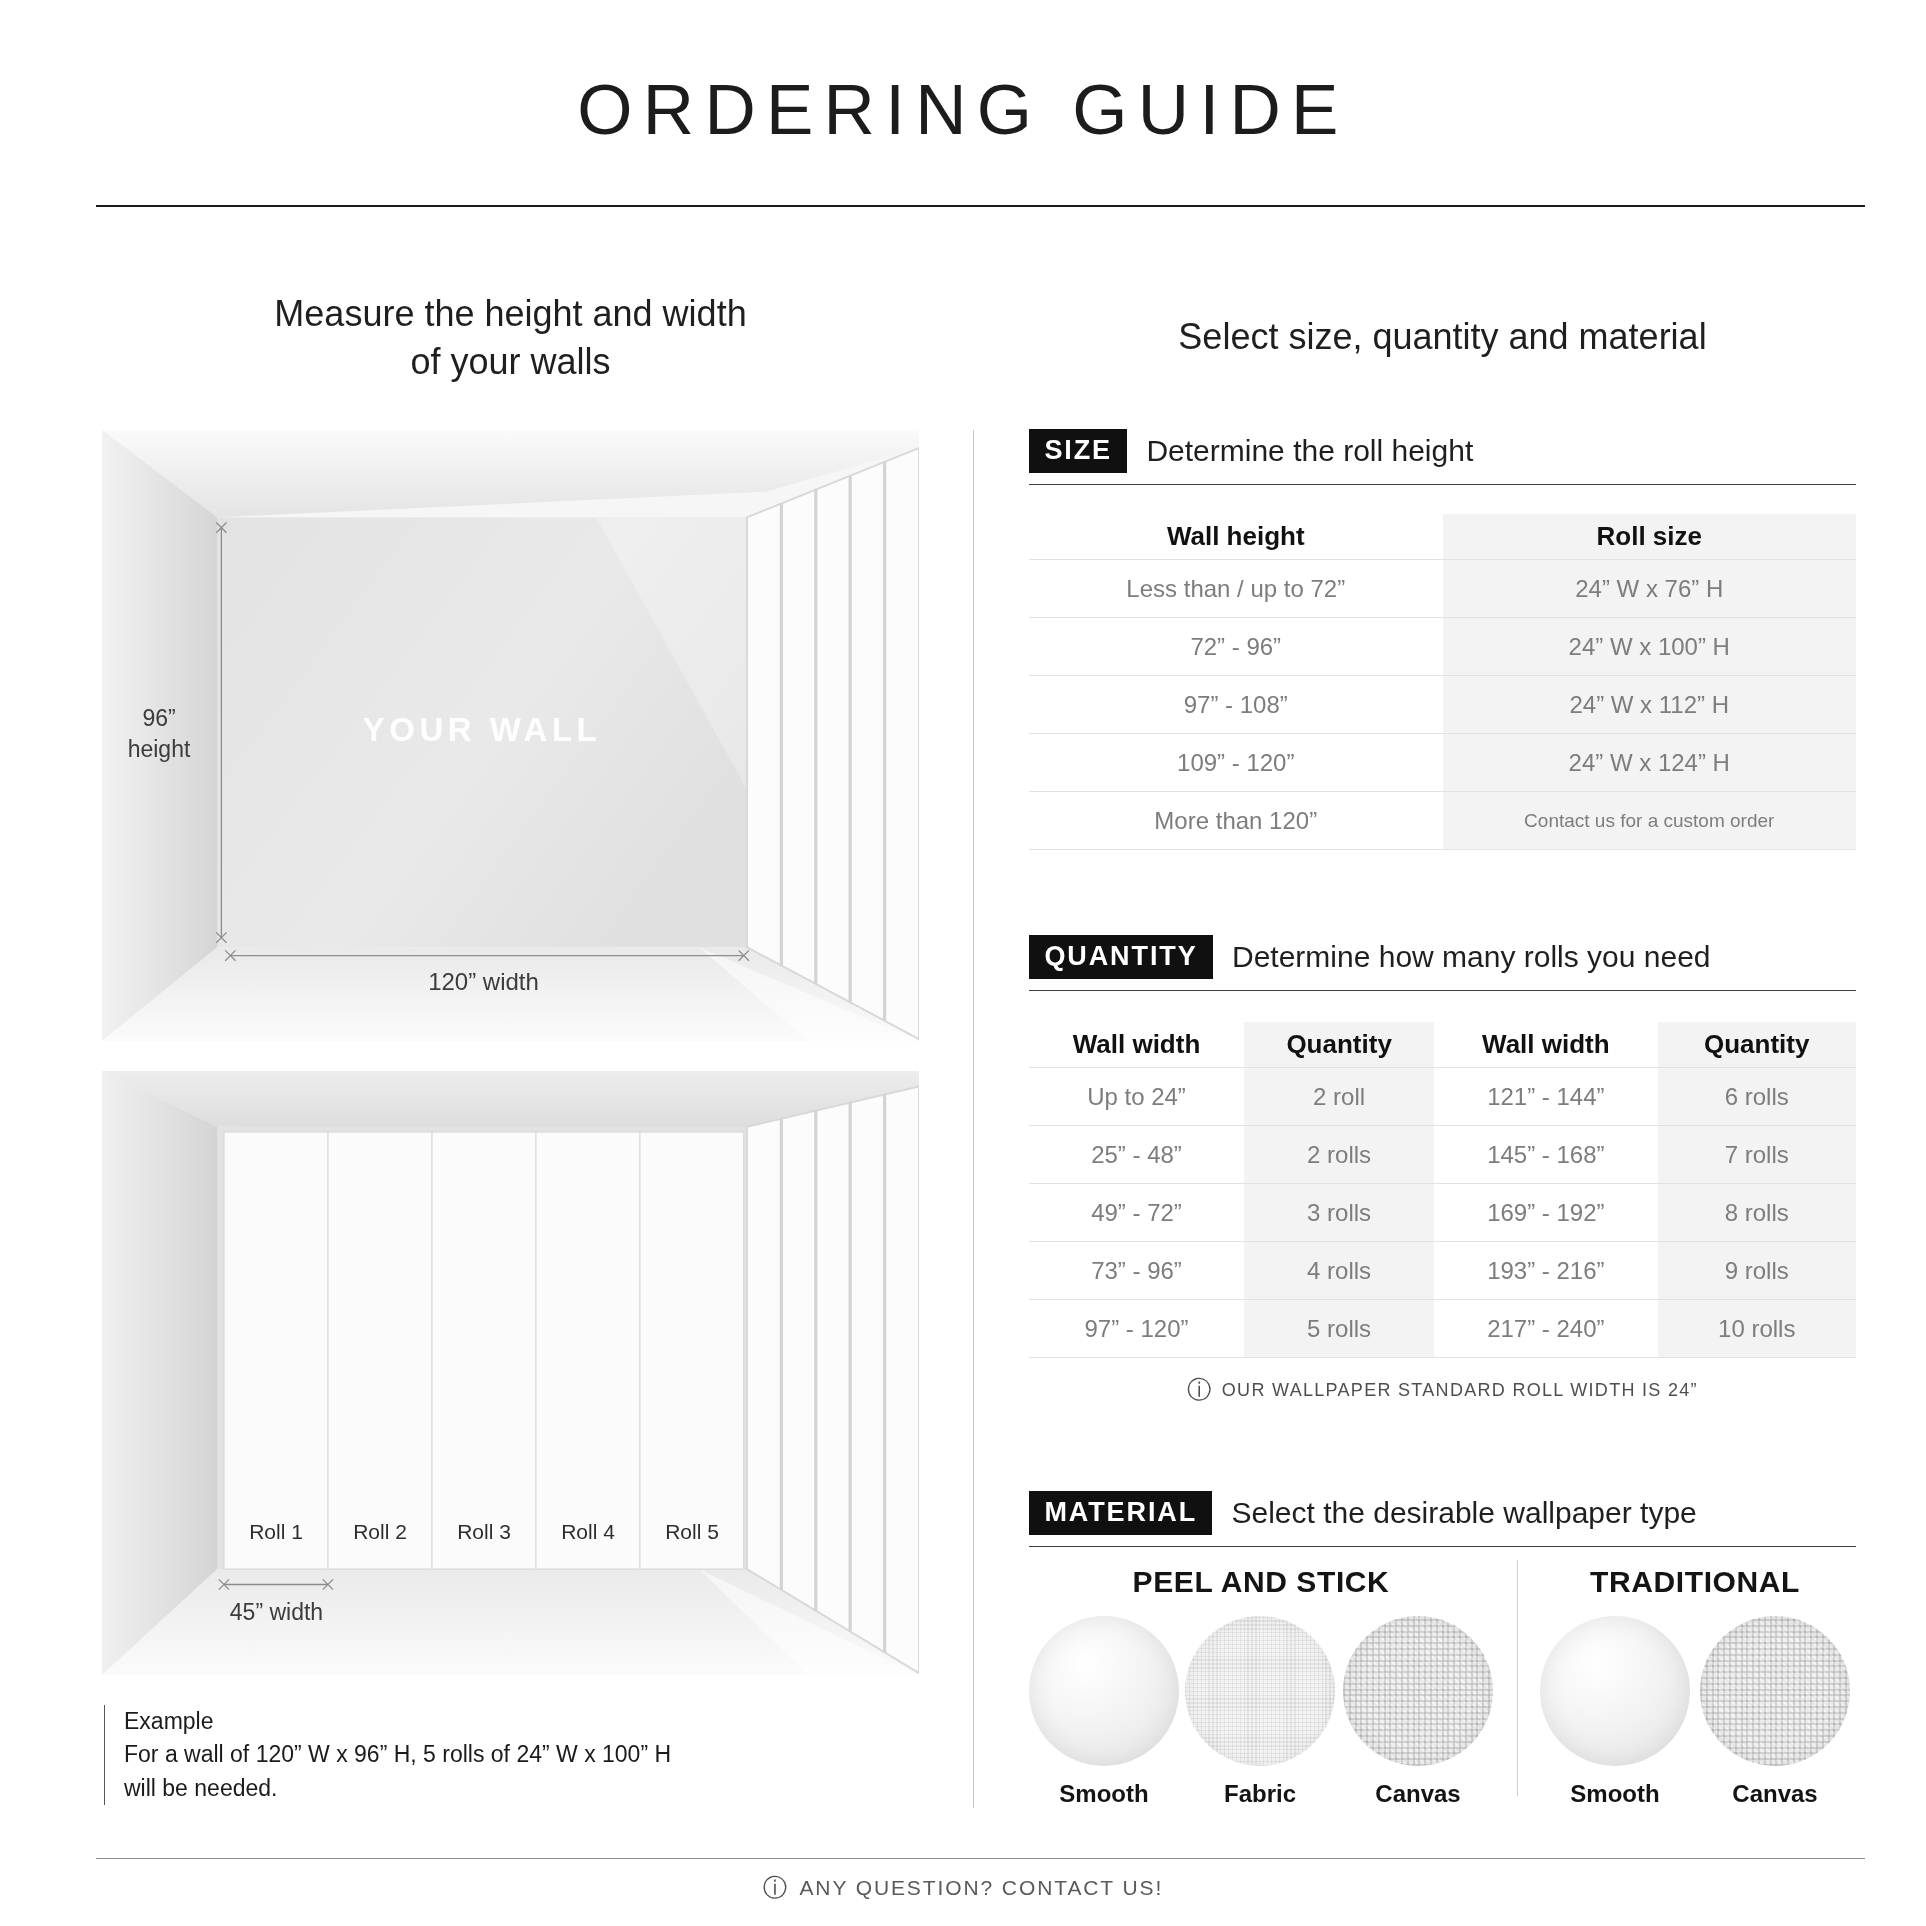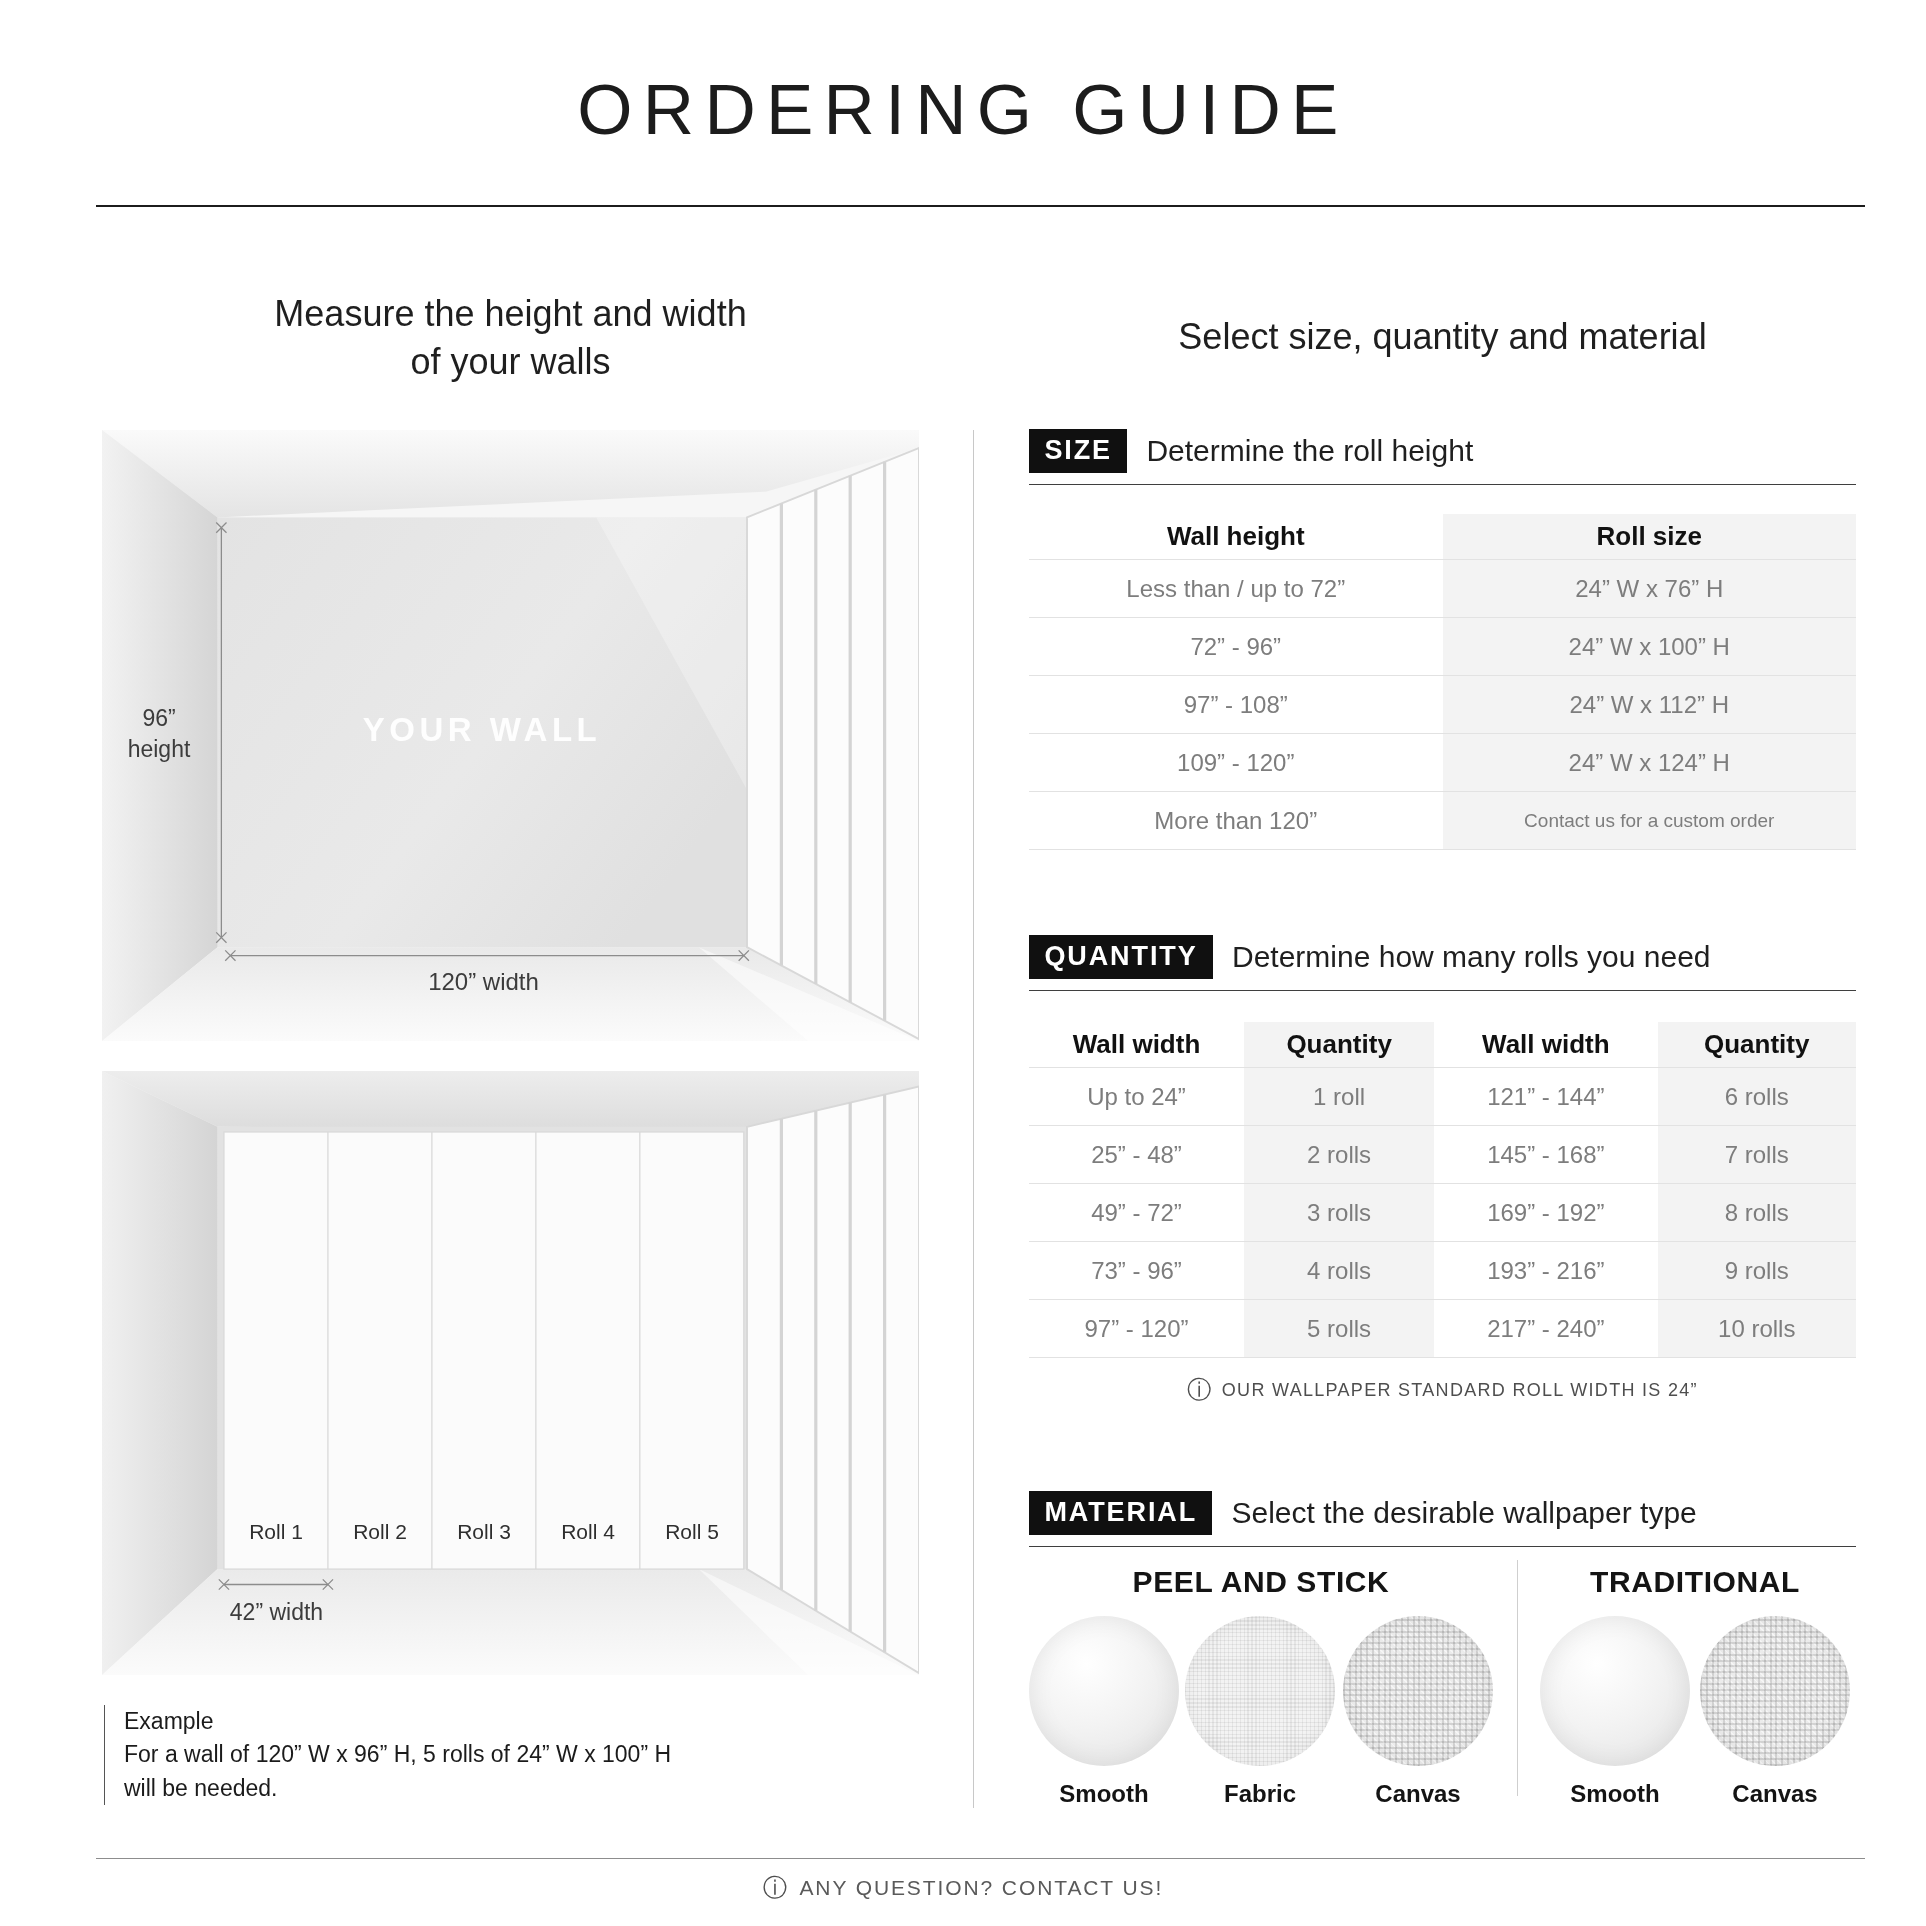--- a/index.html
+++ b/index.html
@@ -191,21 +191,21 @@
       <path d="M182,792 L198,808 M198,792 L182,808" stroke="#8c8c8c" stroke-width="2" fill="none"></path>
       <path d="M344,792 L360,808 M360,792 L344,808" stroke="#8c8c8c" stroke-width="2" fill="none"></path>
     </svg>
     <div class="abs r2-rolls">
       <div class="rollcell">Roll 1</div>
       <div class="rollcell">Roll 2</div>
       <div class="rollcell">Roll 3</div>
       <div class="rollcell">Roll 4</div>
       <div class="rollcell">Roll 5</div>
     </div>
-    <div class="abs r2-width">42” width</div>
+    <div class="abs r2-width">45” width</div>
   </div>
 
   <div class="abs example">
     <div>Example</div>
     <div>For a wall of 120” W x 96” H, 5 rolls of 24” W x 100” H</div>
     <div>will be needed.</div>
   </div>
 
   <div class="abs col-divider"></div>
 
@@ -252,21 +252,21 @@
 
   <div class="abs qty-table">
     <div class="st-row head">
       <div class="cell qt-c1">Wall width</div>
       <div class="cell qt-c2 shade">Quantity</div>
       <div class="cell qt-c3">Wall width</div>
       <div class="cell qt-c4 shade">Quantity</div>
     </div>
     <div class="st-row">
       <div class="cell qt-c1">Up to 24”</div>
-      <div class="cell qt-c2 shade">1 roll</div>
+      <div class="cell qt-c2 shade">2 roll</div>
       <div class="cell qt-c3">121” - 144”</div>
       <div class="cell qt-c4 shade">6 rolls</div>
     </div>
     <div class="st-row">
       <div class="cell qt-c1">25” - 48”</div>
       <div class="cell qt-c2 shade">2 rolls</div>
       <div class="cell qt-c3">145” - 168”</div>
       <div class="cell qt-c4 shade">7 rolls</div>
     </div>
     <div class="st-row">

